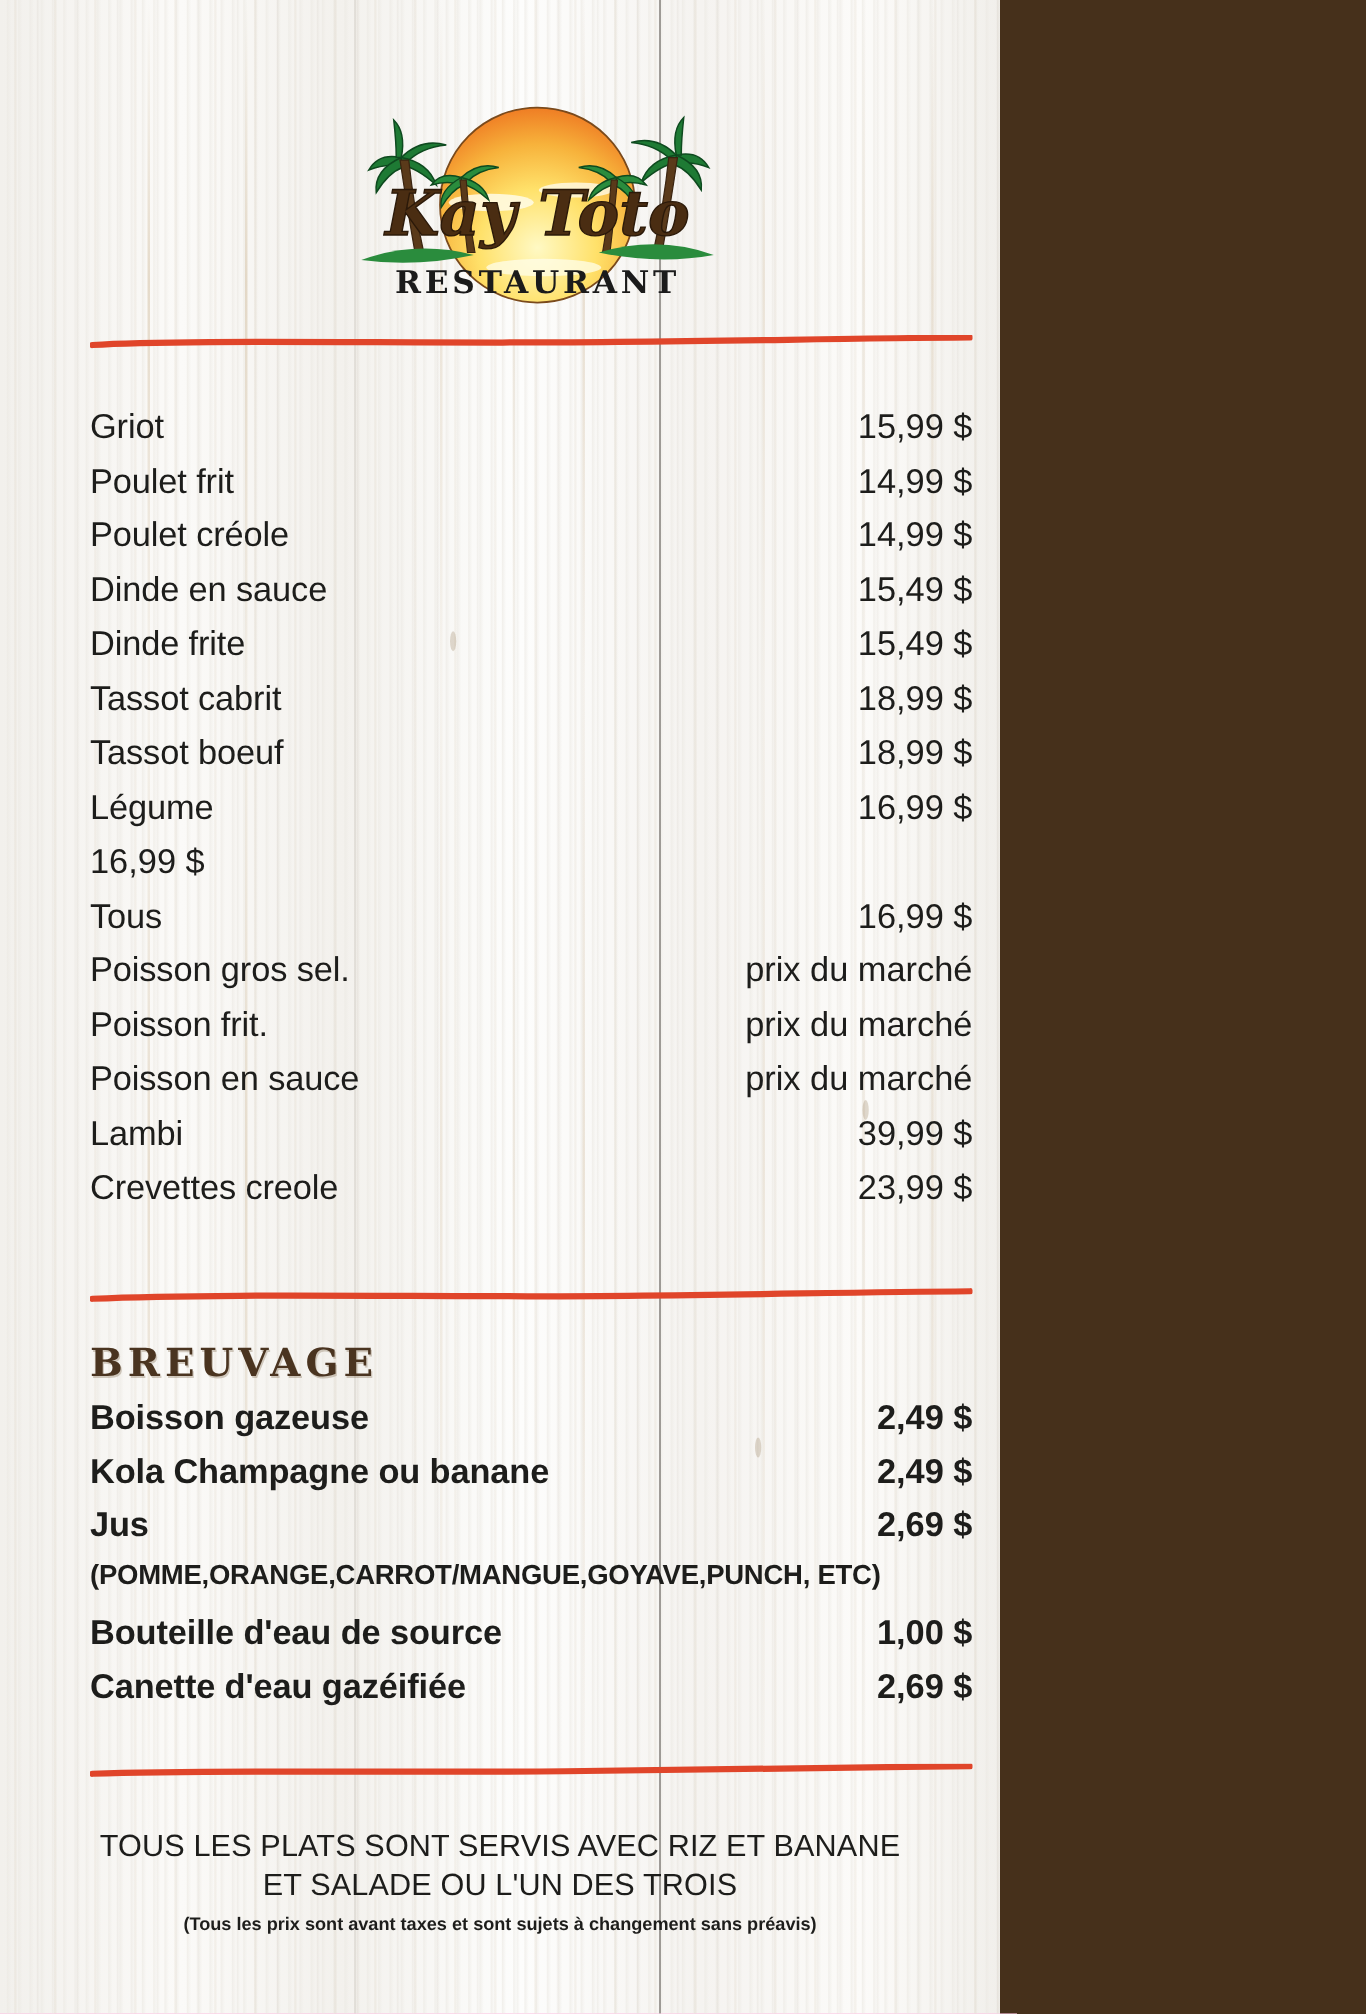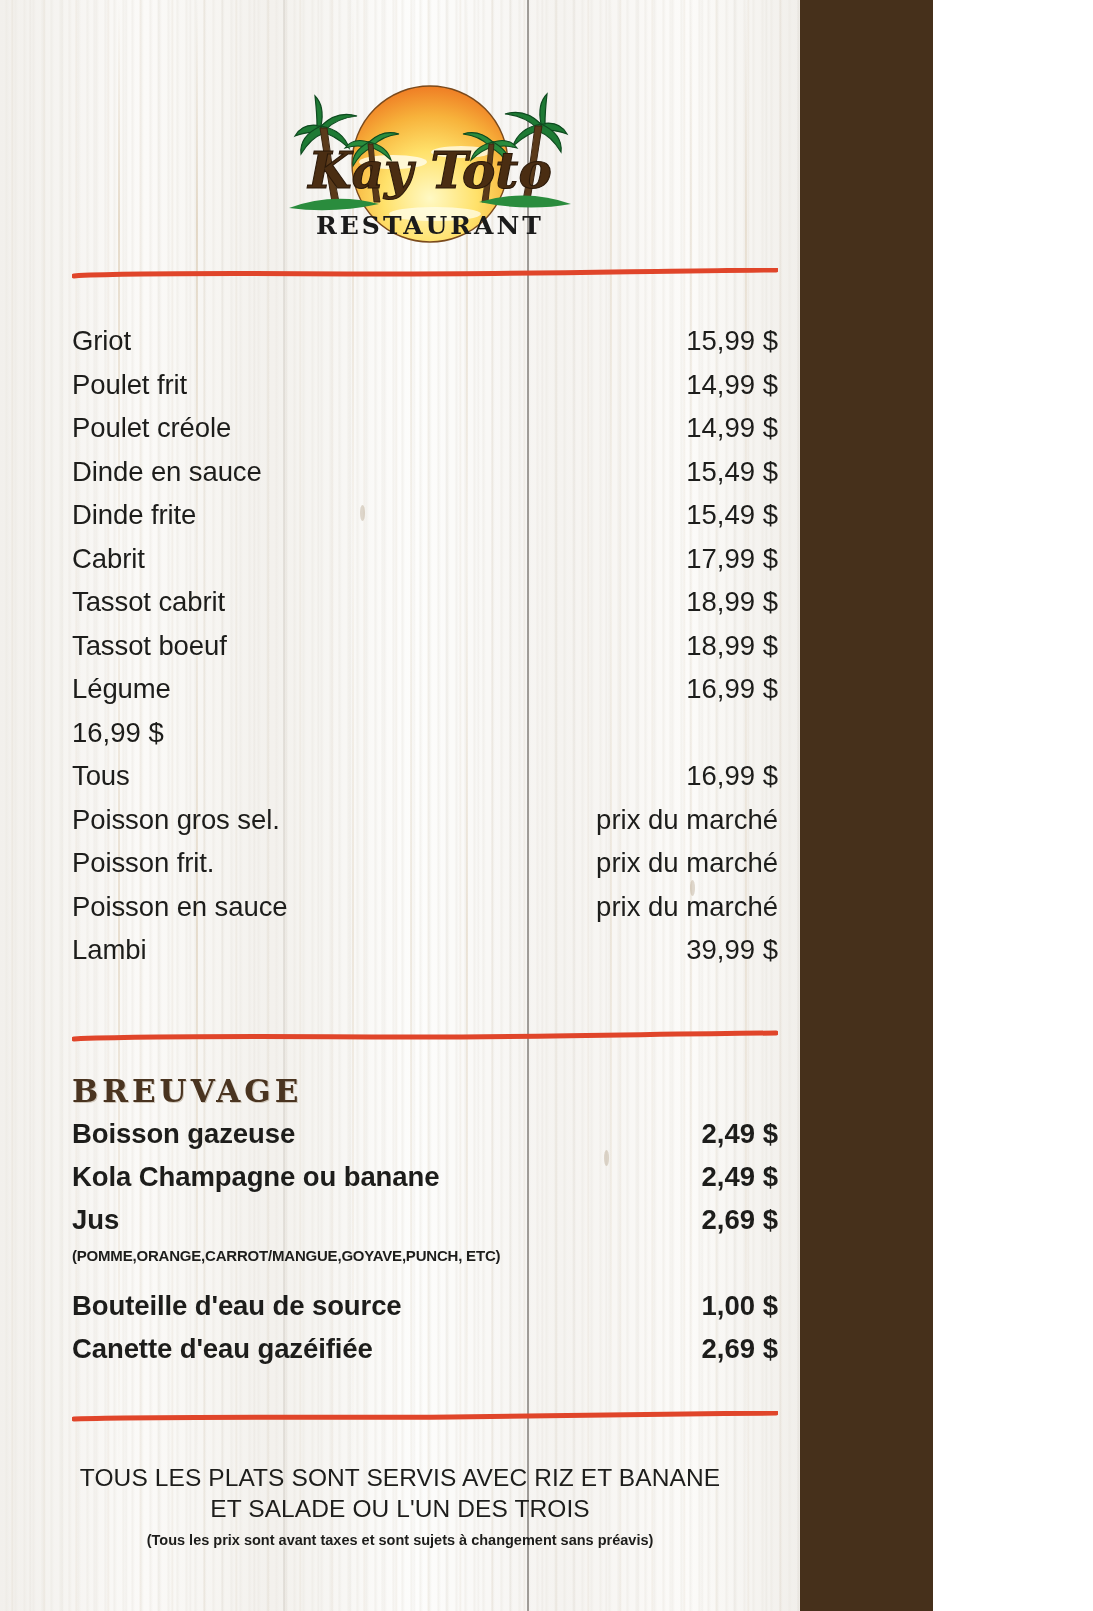--- a/index.html
+++ b/index.html
@@ -5,21 +5,21 @@
   * { margin:0; padding:0; box-sizing:border-box; }
 
   html, body {
     width:1093px; height:1611px;
     overflow:hidden;
     font-family:"Liberation Sans", sans-serif;
   }
 
   #page {
     position:relative;
-    width:933px; height:1611px;
+    width:1093px; height:1611px;
     background:#f9a8d4;
     overflow:hidden;
   }
 
   
   .wood-bg {
     position:absolute;
     left:0; top:0;
     width:800px; height:1611px;
     background:
@@ -112,21 +112,21 @@
     font-size:27.5px;
     color:#1d1d1b;
     white-space:nowrap;
   }
   #bev-list .row { height:43px;font-weight:bold; }
 
   .row.note {
     height:38px;
   }
   .row.note .name {
-    font-size:15px;
+    font-size:22px;
     letter-spacing:-.2px;
   }
 
   
   .section-head {
     position:absolute;
     left:72px; top:1073px;
     font-family:"DejaVu Serif", serif;
     font-size:31px;
     font-weight:bold;
@@ -253,24 +253,20 @@
       </div>
     <div class="row">
         <span class="name">Dinde en sauce</span>
         <span class="price">15,49 $</span>
       </div>
     <div class="row">
         <span class="name">Dinde frite</span>
         <span class="price">15,49 $</span>
       </div>
     <div class="row">
-        <span class="name">Cabrit</span>
-        <span class="price">17,99 $</span>
-      </div>
-    <div class="row">
         <span class="name">Tassot cabrit</span>
         <span class="price">18,99 $</span>
       </div>
     <div class="row">
         <span class="name">Tassot boeuf</span>
         <span class="price">18,99 $</span>
       </div>
     <div class="row">
         <span class="name">Légume</span>
         <span class="price">16,99 $</span>
@@ -290,20 +286,24 @@
         <span class="name">Poisson frit.</span>
         <span class="price">prix du marché</span>
       </div>
     <div class="row">
         <span class="name">Poisson en sauce</span>
         <span class="price">prix du marché</span>
       </div>
     <div class="row">
         <span class="name">Lambi</span>
         <span class="price">39,99 $</span>
+      </div>
+    <div class="row">
+        <span class="name">Crevettes creole</span>
+        <span class="price">23,99 $</span>
       </div>
   </div>
 
   <div class="divider" id="div-mid">
     <svg viewBox="0 0 706 12" preserveAspectRatio="none">
       <path d="M2 9 C90 5, 230 7, 350 7 C470 7, 590 4, 704 3" stroke="#e0452a" stroke-width="5" fill="none" stroke-linecap="round"></path>
     </svg>
   </div>
 
   <div class="section-head">BREUVAGE</div>

